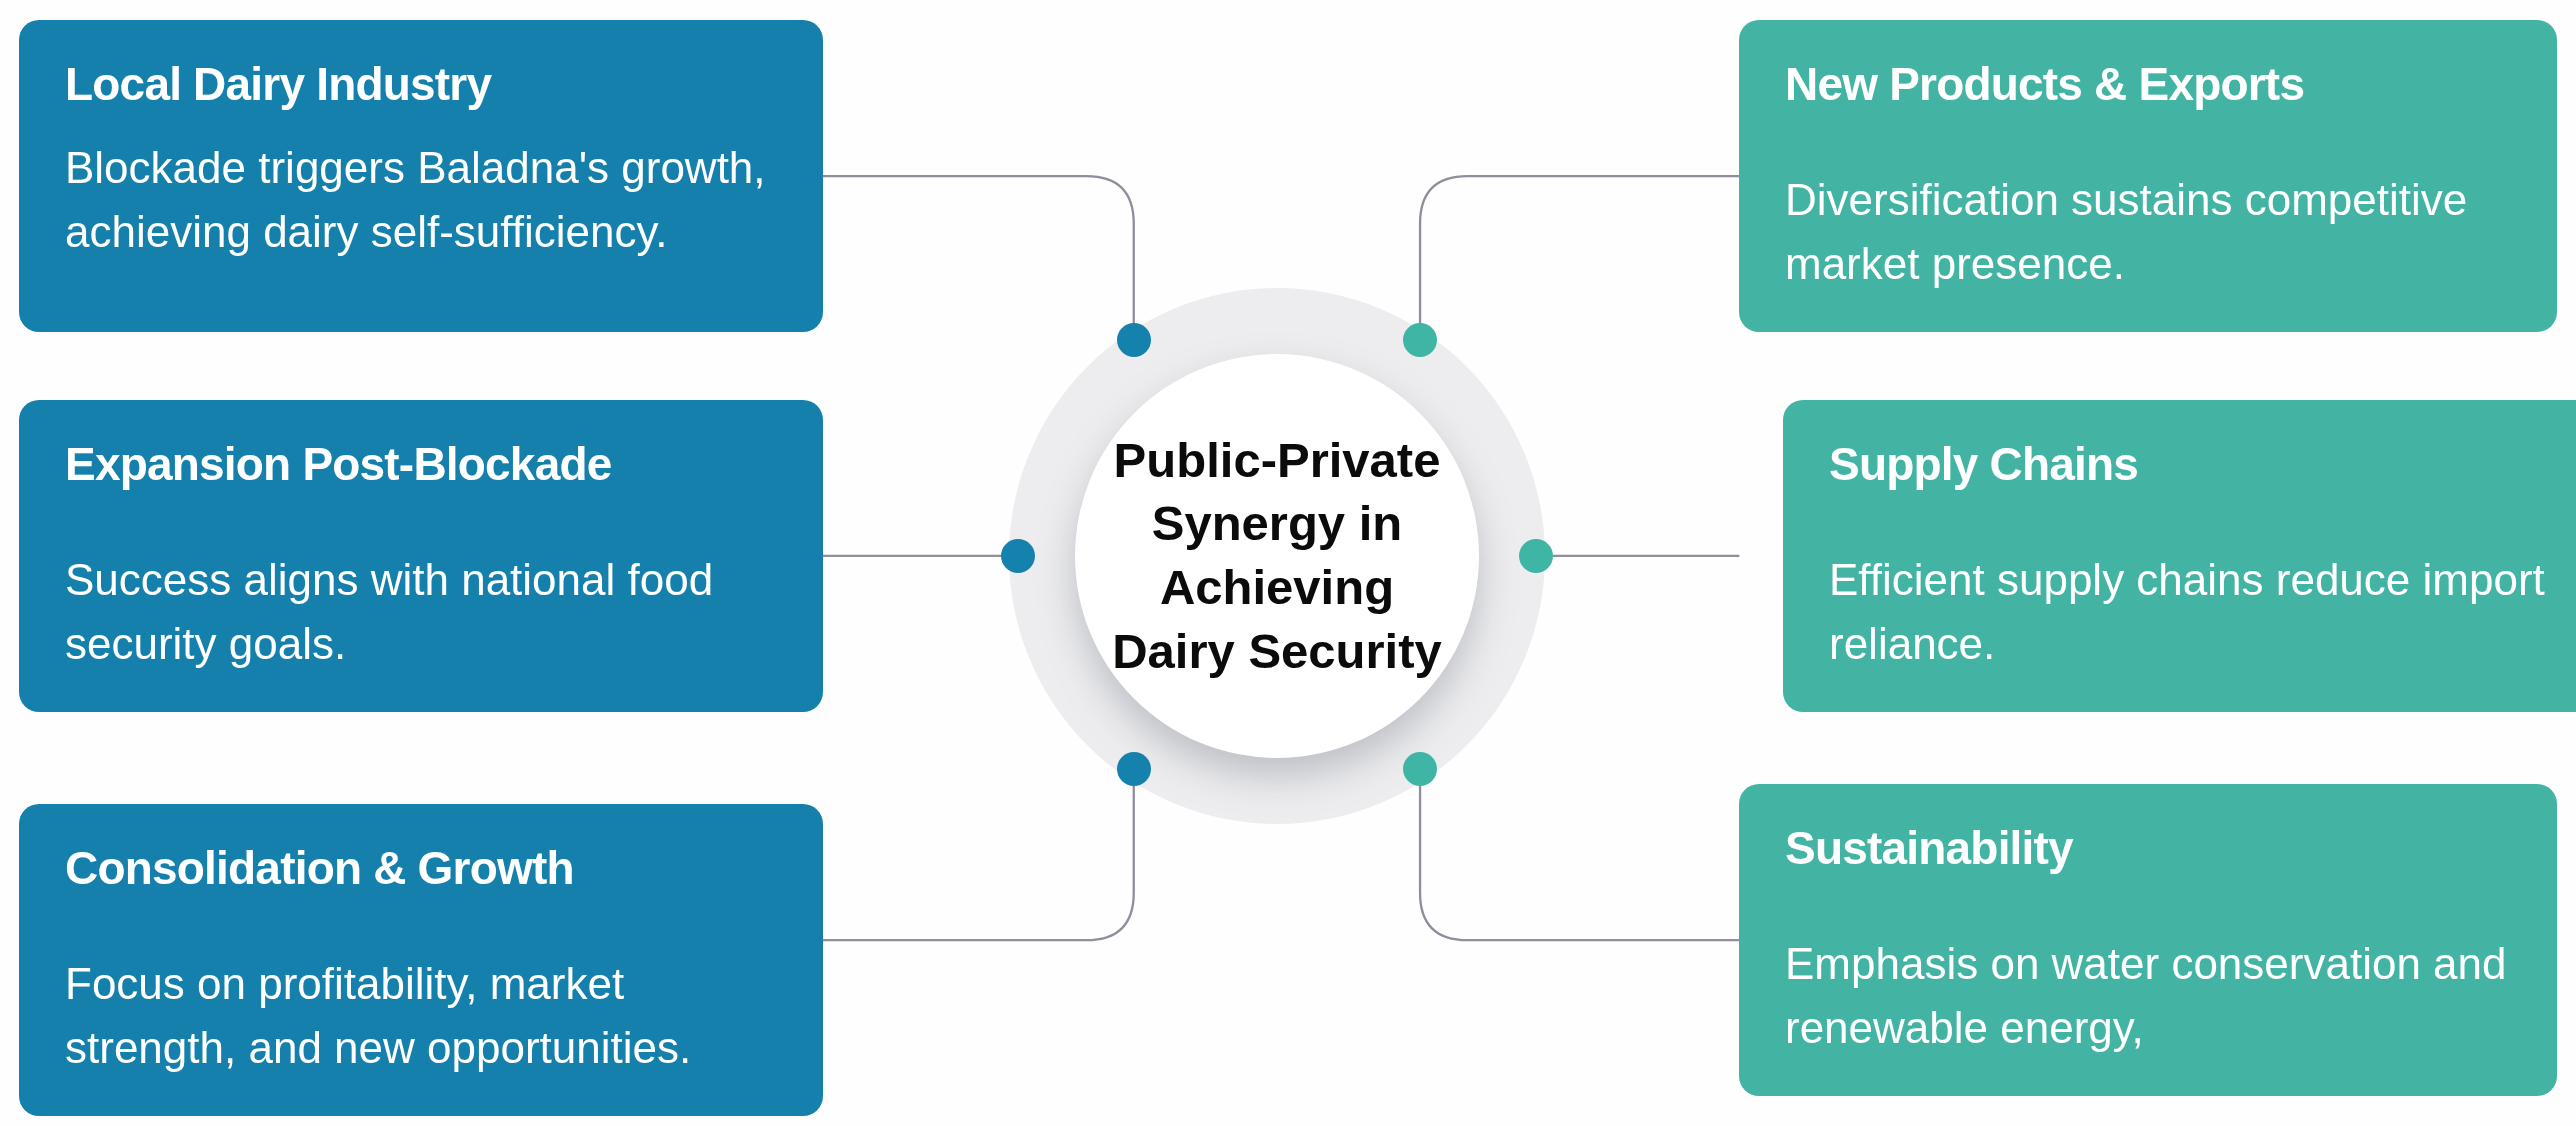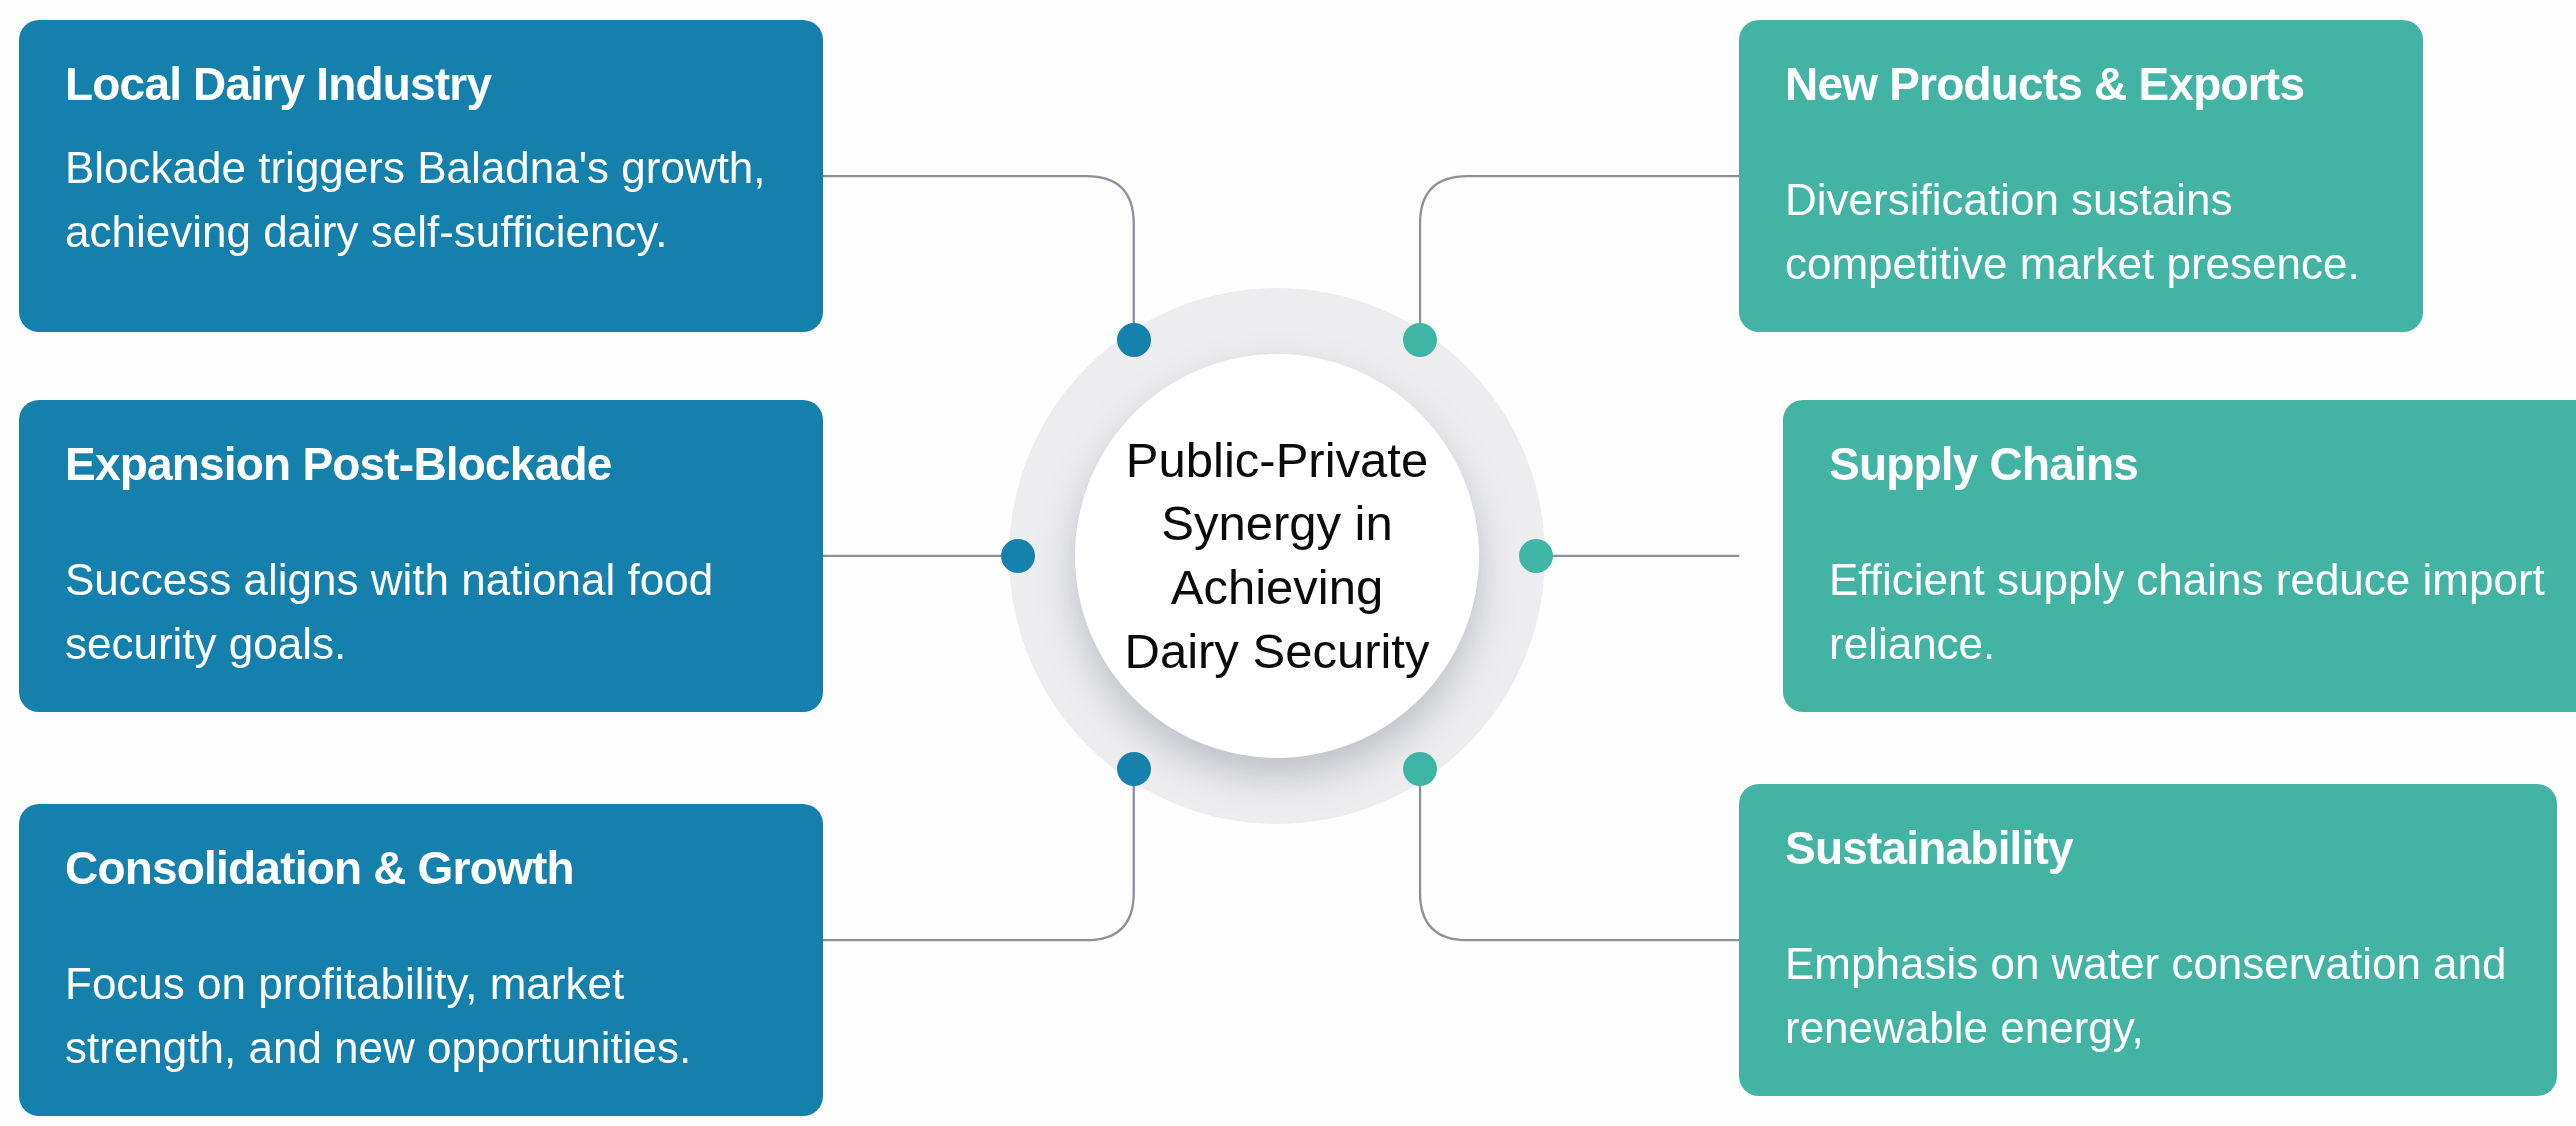--- a/index.html
+++ b/index.html
@@ -12,40 +12,40 @@
   .wires path{fill:none;stroke:var(--connector,#8e8e9c);stroke-width:3px;}
 
   
   .hub-ring{position:absolute;left:1009px;top:288px;width:536px;height:536px;
             border-radius:50%;background:var(--ring,#ededef);}
   .hub-circle{position:absolute;left:1075px;top:354px;width:404px;height:404px;
               border-radius:50%;background:#ffffff;
               box-shadow:0 18.4px 37px rgba(120,126,138,0.40);}
   .hub-label{position:absolute;left:1052px;top:354px;width:450px;height:404px;
              display:flex;align-items:center;justify-content:center;text-align:center;
-             font-size:49px;line-height:1.3;font-weight:400;color:#0b0b0b;}
+             font-size:49px;line-height:1.3;font-weight:700;color:#0b0b0b;}
   .hub-label span{display:block;}
 
   
   .dot{position:absolute;width:34px;height:34px;border-radius:50%;}
   .dot.blue{background:var(--left-dot,#1581ad);}
   .dot.teal{background:var(--right-dot,#3fb5a5);}
 
   
   .card{position:absolute;width:804px;height:312px;border-radius:20px;
         color:#ffffff;padding:37px 46px;box-sizing:border-box;}
   .card.blue{background:var(--left-box,#1480ab);}
   .card.teal{background:var(--right-box,#43b4a4);}
   .card h2{margin:0;font-size:46px;line-height:1.18;font-weight:700;letter-spacing:-0.8px;}
   .card p{margin:57px 0 0 0;font-size:44px;line-height:1.45;font-weight:400;}
   .card.tight p{margin-top:24.5px;}
   .pos-l1{left:19px;top:20px;}
   .pos-l2{left:19px;top:400px;}
   .pos-l3{left:19px;top:804px;}
-  .pos-r1{left:1739px;top:20px;width:684px;}
+  .pos-r1{left:1739px;top:20px;width:818px;}
   .pos-r2{left:1739px;top:400px;width:818px;margin-left:44px;}
   .pos-r3{left:1739px;top:784px;width:818px;}
 </style>
 </head>
 <body>
 
 <div class="stage">
 
   <svg class="wires" viewBox="0 0 3365 1472">
     <path d="M 1075 230 L 1419 230 Q 1481 230 1481 292 L 1481 423"></path>

